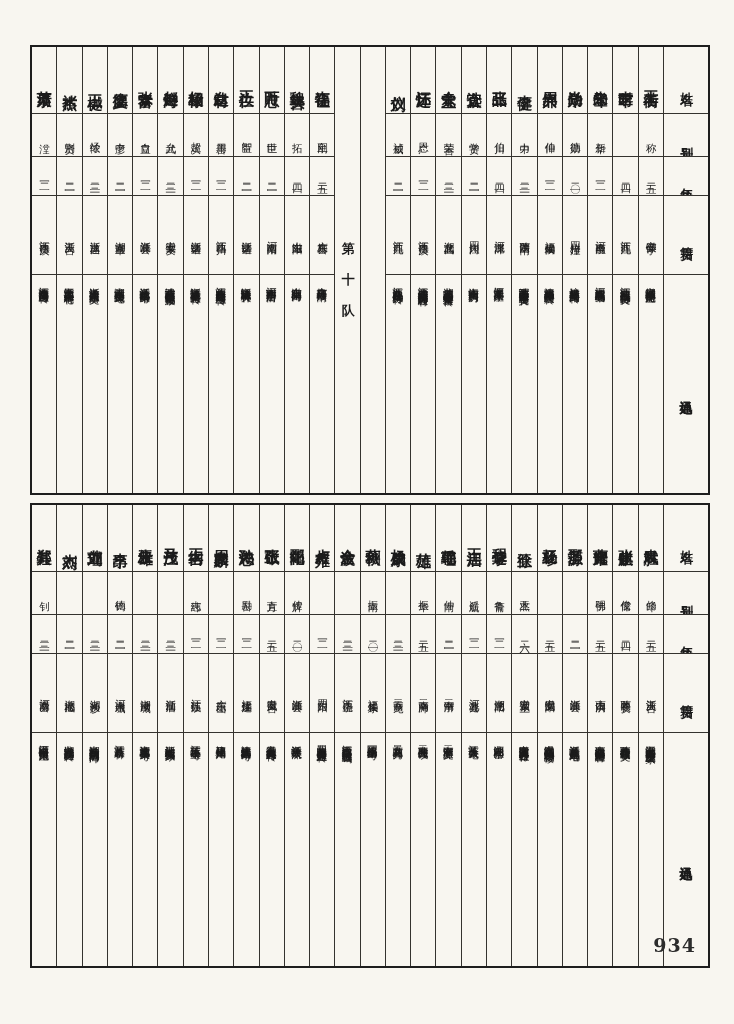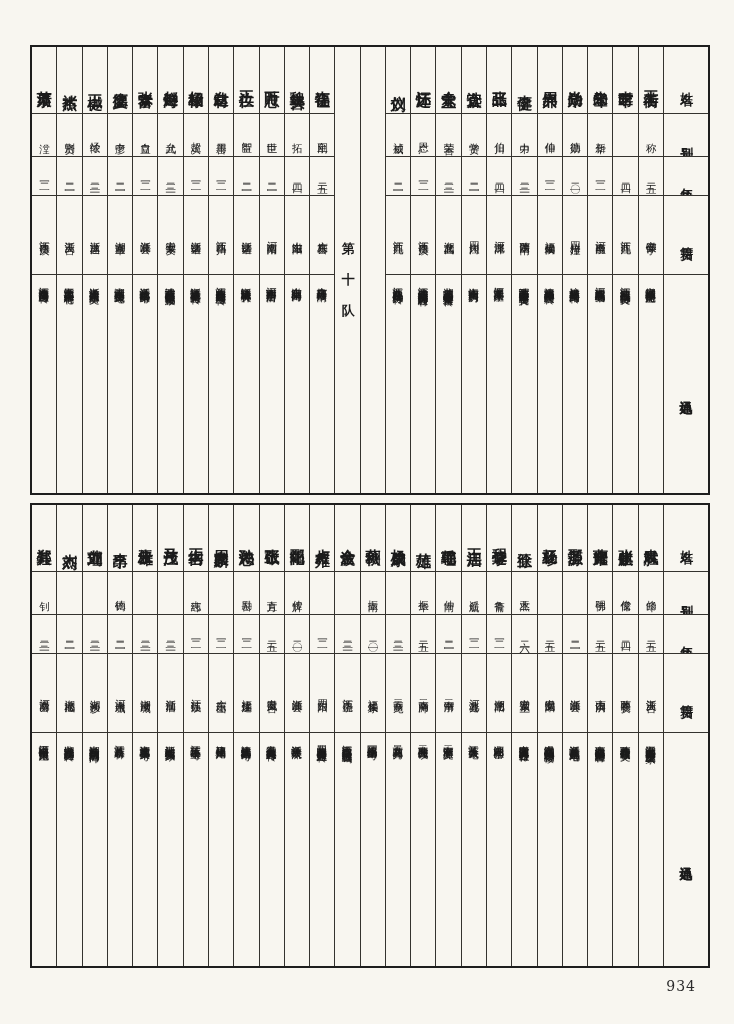--- a/index.html
+++ b/index.html
@@ -67,25 +67,26 @@
 
   
   .col.blank-col,.col.squad-col{justify-content:center;align-items:center;}
   .squad-col .v{
     font-size:13px;font-weight:700;
     letter-spacing:2.4em;margin-top:1.2em;
   }
 
   .page-number{
     position:absolute;
-    right:38px;top:978px;
+    right:38px;top:934px;
     font-family:"DejaVu Serif","Liberation Serif",serif;
-    font-size:14px;
+    font-size:19px;
     color:#2c2c2c;
     letter-spacing:1px;
+    font-weight:bold;
   }
 </style>
 </head>
 <body>
 
 <div class="sheet">
 
   <div class="roster upper" id="upper-table">
       <div class="col header-col">
     <div class="cell c-name">

